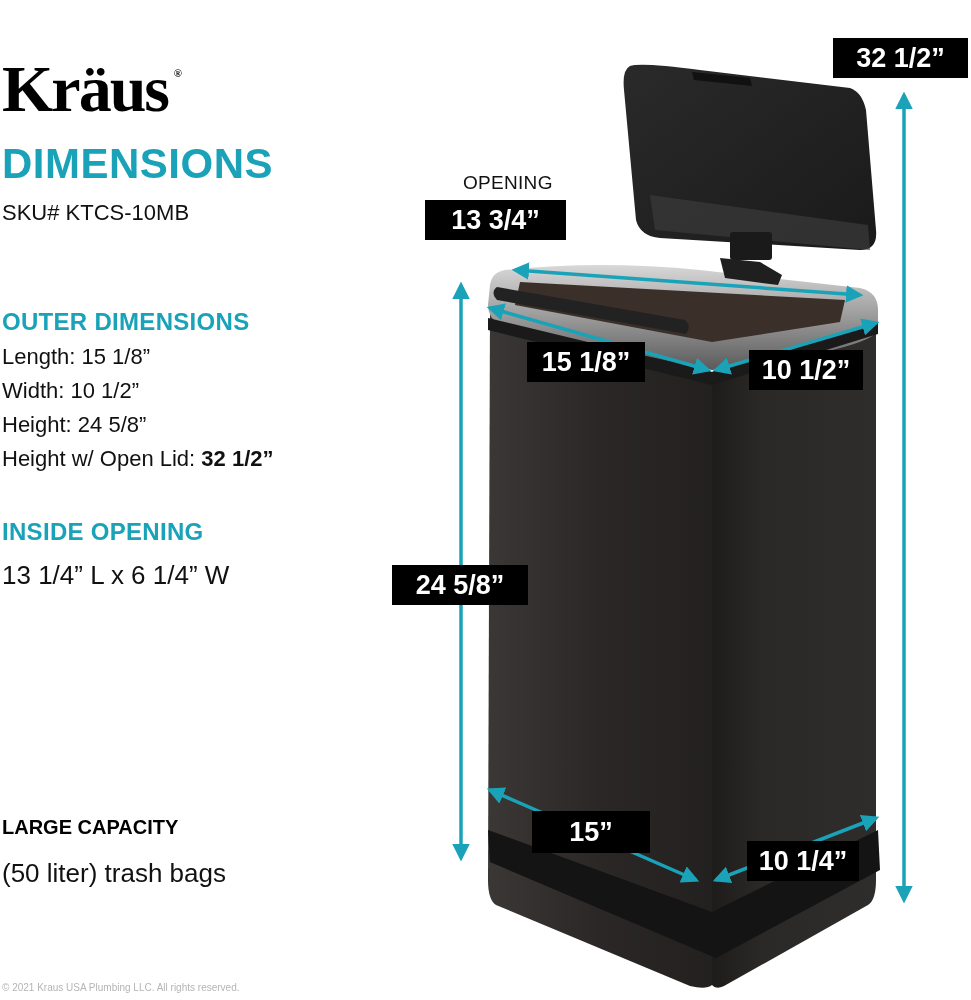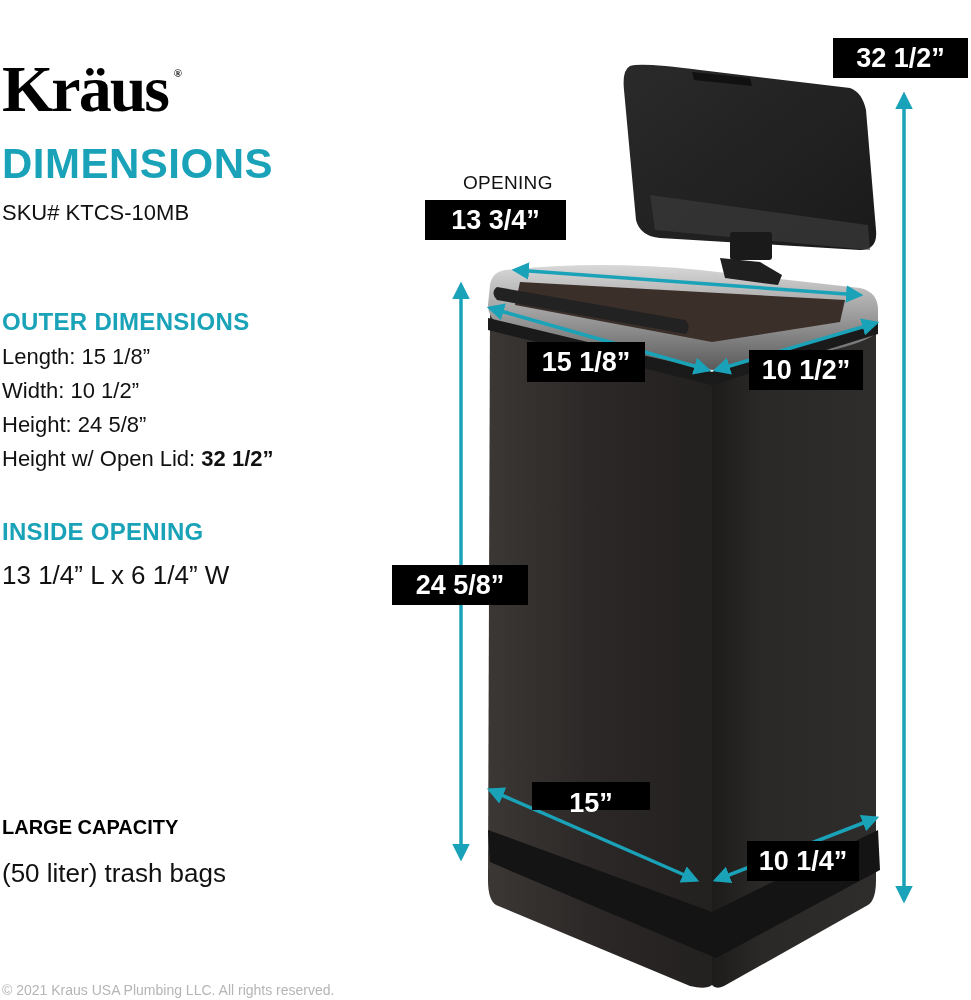--- a/index.html
+++ b/index.html
@@ -19,30 +19,30 @@
   .sec-head { font-size: 24px; letter-spacing: 0.3px; }
   .outer-head { left: 2px; top: 308px; }
   .spec-list { left: 2px; top: 340px; font-size: 22px; line-height: 34px; color: #111; }
   .spec-list .bold { font-weight: 700; }
   .inside-head { left: 2px; top: 518px; }
   .inside-val { left: 2px; top: 560px; font-size: 26px; color: #111; }
 
   .cap-head { left: 2px; top: 816px; font-size: 20px; font-weight: 700; color: #000; }
   .cap-text { left: 2px; top: 855px; font-size: 26px; line-height: 37px; color: #111; }
 
-  .copyright { left: 2px; top: 982px; font-size: 14px; color: #b5b5b5; }
+  .copyright { left: 2px; top: 982px; font-size: 10px; color: #b5b5b5; }
 
   
   .dim { background: #000; color: #fff; font-weight: 700; font-size: 27px; text-align: center; line-height: 40px; height: 40px; }
   .dim-325 { left: 833px; top: 38px; width: 135px; }
   .dim-1334 { left: 425px; top: 200px; width: 141px; }
   .dim-1518 { left: 527px; top: 342px; width: 118px; }
   .dim-1012 { left: 749px; top: 350px; width: 114px; }
   .dim-2458 { left: 392px; top: 565px; width: 136px; }
-  .dim-15 { left: 532px; top: 782px; width: 118px; height: 28px; line-height: 42px; }
+  .dim-15 { left: 532px; top: 811px; width: 118px; height: 42px; line-height: 42px; }
   .dim-1014 { left: 747px; top: 841px; width: 112px; }
 
   .opening-label { left: 463px; top: 172px; font-size: 19px; font-weight: 500; color: #111; letter-spacing: 0.3px; }
 
   svg.overlay { position: absolute; left: 0; top: 0; }
 </style>
 </head>
 <body>
 
 <div class="abs logo">

